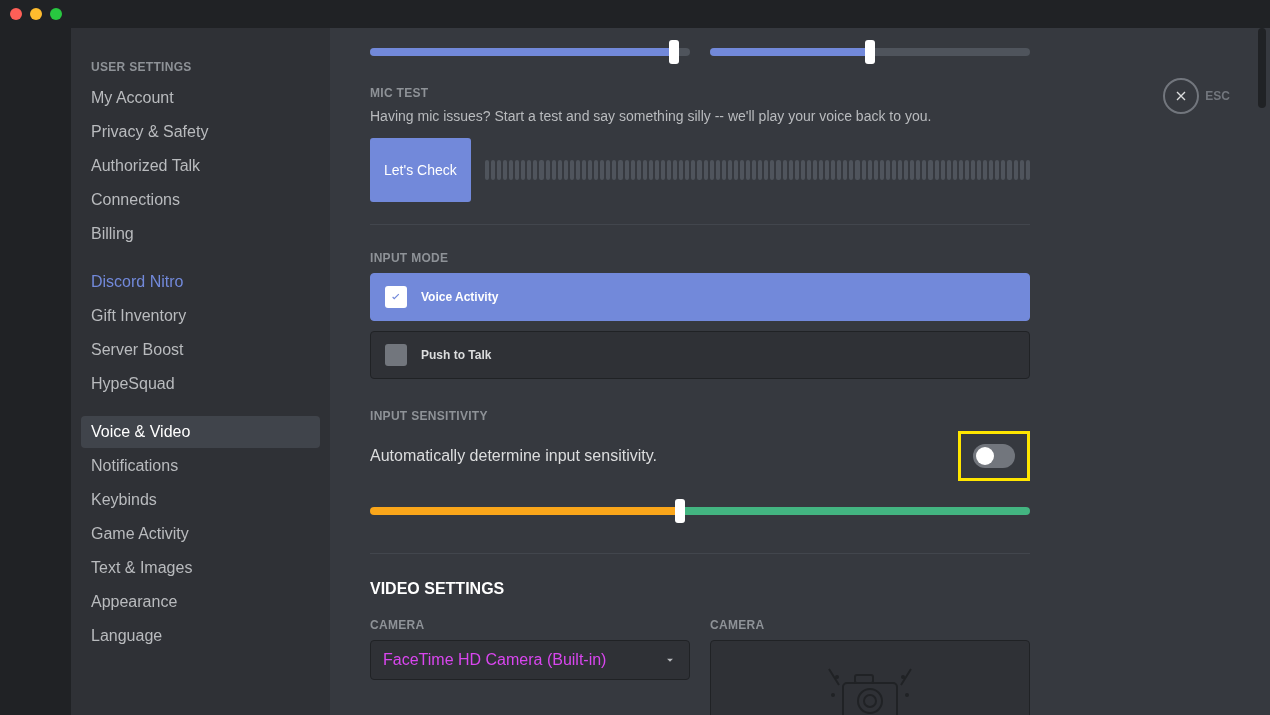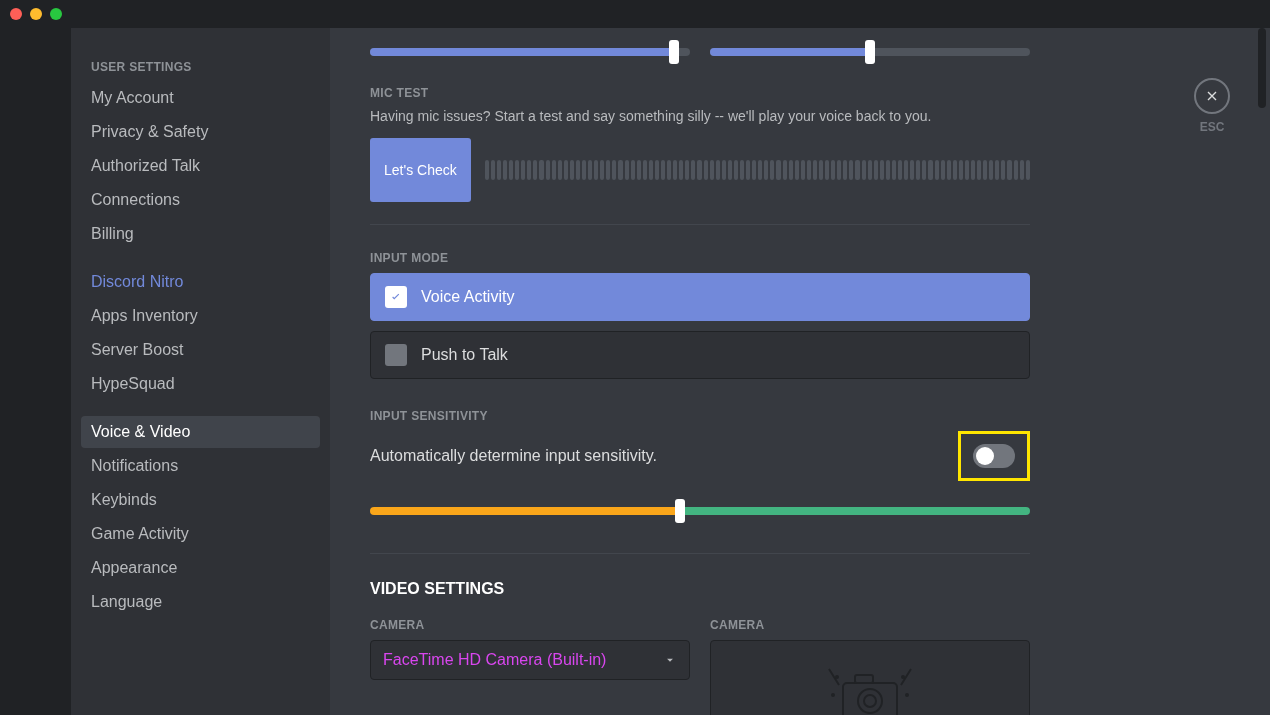--- a/index.html
+++ b/index.html
@@ -27,39 +27,39 @@
     .mic-row { display:flex; align-items:center; gap:14px; margin-bottom:22px; }
     .btn { background:#7289da; color:#fff; font-size:14px; padding:24px 14px; border:none; border-radius:3px; cursor:pointer; }
     .meter { flex:1; height:20px; display:flex; gap:2px; }
     .tick { flex:1; background:#4f545c; border-radius:2px; }
     .divider { height:1px; background:#42464d; margin:18px 0 26px; }
     .radio-box { border:1px solid #202225; border-radius:4px; padding:12px 14px; display:flex; align-items:center; gap:14px; margin-bottom:10px; cursor:pointer; background:#2f3136; }
     .radio-box.sel { background:#7289da; border-color:#7289da; color:#fff; }
     .chk { width:22px; height:22px; border-radius:3px; background:#72767d; display:flex; align-items:center; justify-content:center; }
     .radio-box.sel .chk { background:#fff; }
     .chkmark { width:14px; height:14px; }
-    .rb-label { font-size:16px; font-weight:400; }
+    .rb-label { font-size:12px; font-weight:700; }
     .toggle-row { display:flex; align-items:center; justify-content:space-between; margin-bottom:18px; }
     .toggle-label { font-size:16px; color:#dcddde; }
     .toggle-hl { border:3px solid #ffe600; padding:10px 12px; }
     .toggle { width:42px; height:24px; background:#72767d; border-radius:12px; position:relative; cursor:pointer; }
     .knob { width:18px; height:18px; background:#fff; border-radius:50%; position:absolute; top:3px; left:3px; }
     .sens-slider { position:relative; height:24px; display:flex; align-items:center; margin-bottom:30px; }
     .sens-bar { width:100%; height:8px; border-radius:4px; position:relative; overflow:hidden; }
     .sens-left { position:absolute; left:0; height:100%; background:#faa61a; width:47%; }
     .sens-right { position:absolute; right:0; height:100%; background:#43b581; width:53%; }
     .section-title { font-size:16px; font-weight:700; color:#fff; margin-bottom:20px; }
     .vs-row { display:flex; gap:20px; }
     .vs-col { flex:1; }
     .select { border:1px solid #202225; background:#2f3136; border-radius:4px; padding:10px 12px; display:flex; align-items:center; justify-content:space-between; cursor:pointer; font-size:16px; color:#d946ef; }
     .chev { width:14px; height:14px; }
     .preview-box { border:1px solid #202225; background:#2f3136; border-radius:4px; height:128px; display:flex; flex-direction:column; align-items:center; justify-content:flex-end; padding-bottom:0; position:relative; }
     .cam-art { margin-top:6px; color:#4f545c; }
     .test-btn { background:#7289da; color:#fff; font-size:14px; padding:9px 18px; border:none; border-radius:3px; cursor:pointer; margin-top:8px; }
-    .close-col { position:absolute; top:50px; right:40px; display:flex; flex-direction:column; align-items:center; gap:6px; }
+    .close-col { position:absolute; top:50px; right:40px; display:flex; align-items:center; gap:6px; }
     .close-btn { width:36px; height:36px; border:2px solid #72767d; border-radius:50%; display:flex; align-items:center; justify-content:center; cursor:pointer; color:#dcddde; }
     .esc { font-size:12px; color:#72767d; font-weight:600; }
     .scrollbar { position:absolute; right:4px; top:0; width:8px; height:100%; }
     .sb-thumb { position:absolute; top:0; width:8px; height:80px; background:#202225; border-radius:4px; }
   </style>
 </head>
 <body>
 
 <div class="titlebar">
   <div class="traffic tl-red"></div>
@@ -72,28 +72,29 @@
 
   <div class="sidebar">
     <div class="side-header">USER SETTINGS</div>
     <div class="side-item">My Account</div>
     <div class="side-item">Privacy &amp; Safety</div>
     <div class="side-item">Authorized Talk</div>
     <div class="side-item">Connections</div>
     <div class="side-item">Billing</div>
     <div class="side-gap"></div>
     <div class="side-item nitro">Discord Nitro</div>
-    <div class="side-item">Apps Inventory</div>
+    <div class="side-item">Gift Inventory</div>
     <div class="side-item">Server Boost</div>
     <div class="side-item">HypeSquad</div>
     <div class="side-gap"></div>
     <div class="side-item active">Voice &amp; Video</div>
     <div class="side-item">Notifications</div>
     <div class="side-item">Keybinds</div>
     <div class="side-item">Game Activity</div>
+    <div class="side-item">Text &amp; Images</div>
     <div class="side-item">Appearance</div>
     <div class="side-item">Language</div>
   </div>
 
   <div class="content">
     <div class="inner">
 
     <div class="slider-row">
       <div class="slider">
         <div class="bar">

